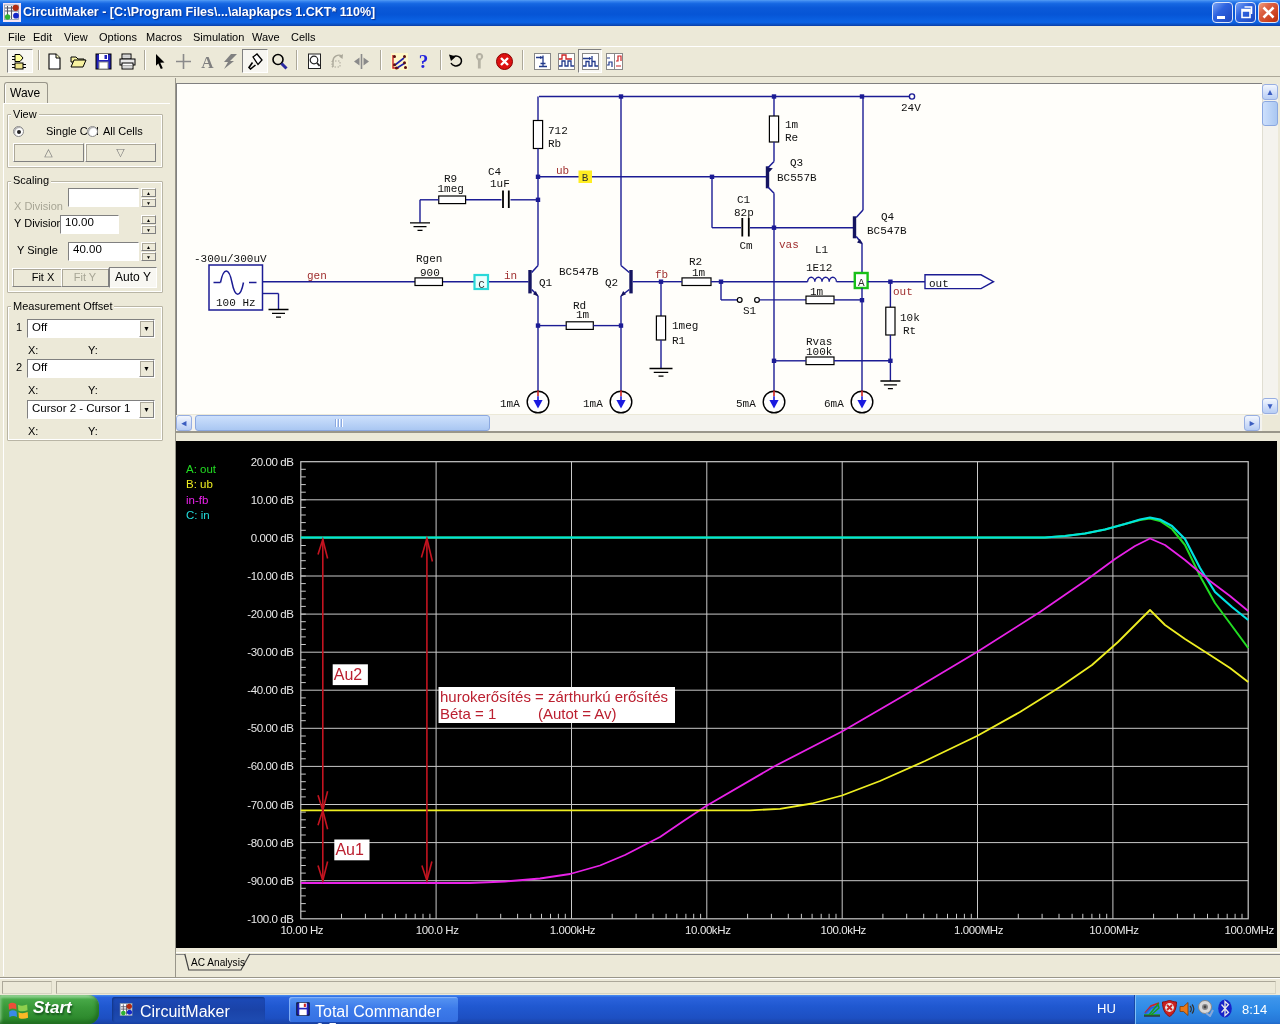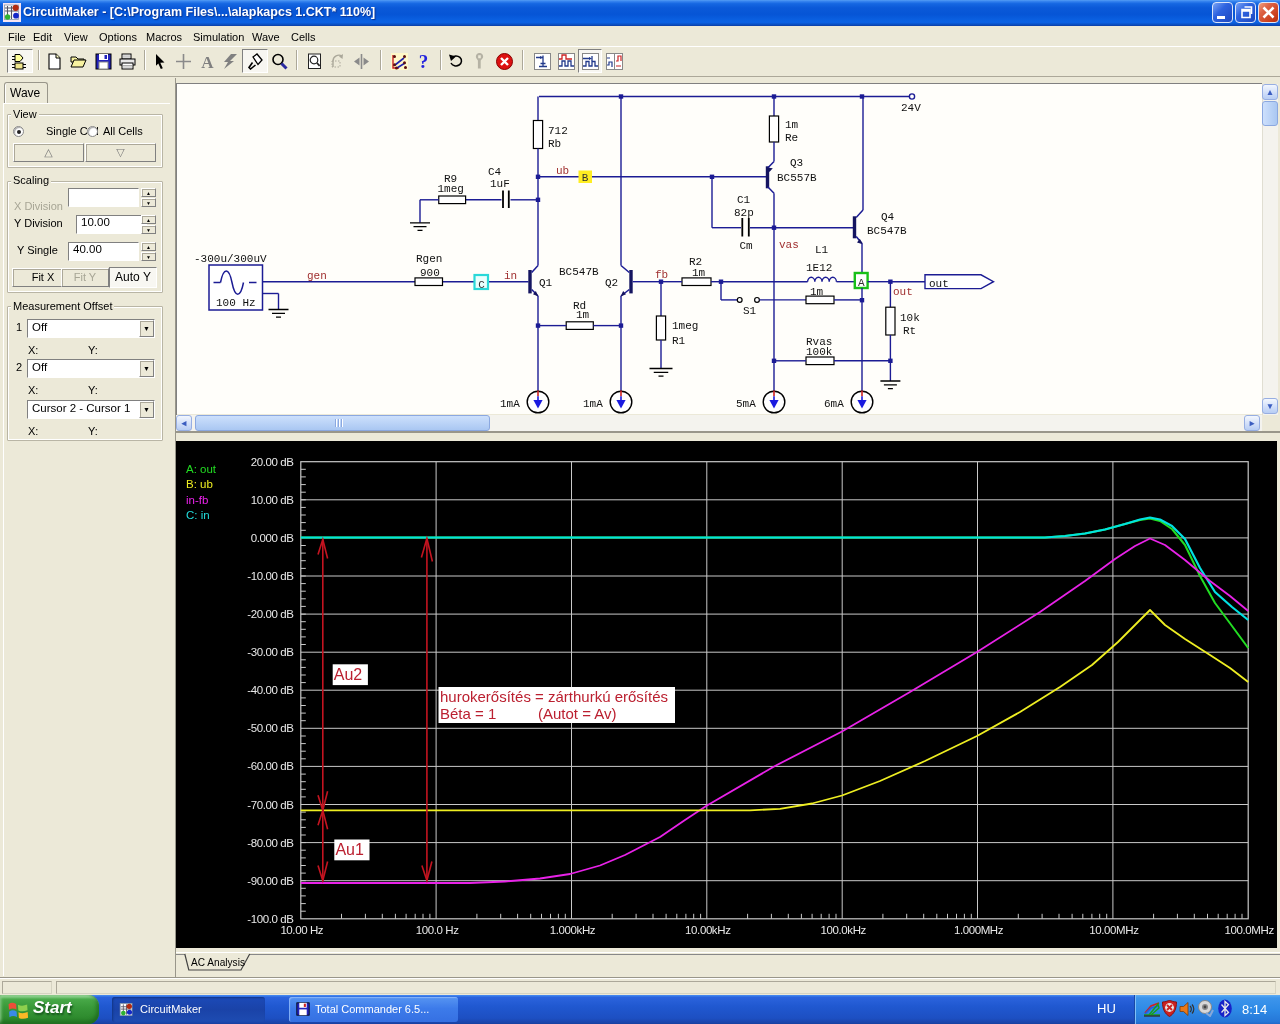--- a/index.html
+++ b/index.html
@@ -30,21 +30,21 @@
 .lbl{position:absolute;font-size:11px;color:#000;white-space:nowrap}
 .gray{color:#a7a595}
 #statusbar{left:0;top:978px;width:1280px;height:17px;background:#ece9d8;border-top:1px solid #fff}
 #taskbar{left:0;top:995px;width:1280px;height:29px;
  background:linear-gradient(180deg,#4a90f3 0%,#2b63dd 8%,#2058d0 40%,#1d4fc2 80%,#1a45ab 95%,#173f9e 100%)}
 #startbtn{left:0;top:995px;width:99px;height:29px;border-radius:0 11px 11px 0;
  background:linear-gradient(180deg,#7fcc7f 0%,#48a948 14%,#389838 45%,#2e8a2e 80%,#257a25 100%);
  box-shadow:inset -2px -2px 4px #1f6b1f, inset 1px 2px 3px #9fdc9f;}
 #startbtn span{position:absolute;left:33px;top:3px;color:#fff;font-size:17px;font-weight:bold;font-style:italic;
  text-shadow:1px 2px 2px #14541a}
-.taskbtn{position:absolute;top:997px;height:25px;border-radius:3px;font-size:11px;color:#fff}
+.taskbtn{position:absolute;top:997px;height:25px;border-radius:3px;font-size:16px;color:#fff}
 #tray{position:absolute;left:1134px;top:995px;width:146px;height:29px;
  background:linear-gradient(180deg,#5cacf5 0%,#3d95ec 10%,#2e8ae6 50%,#2577d8 92%,#2068c8 100%);
  border-left:1px solid #1a48a5;box-shadow:1px 0 0 #7fc0f8 inset}
 </style></head><body>
 <div id="scr">
 <div id="titlebar" class="abs"></div>
 <svg class="abs" style="left:3px;top:3px" width="18" height="19" viewBox="0 0 18 19">
 <rect x="0" y="0" width="18" height="19" fill="#f6e4f2"></rect>
 <rect x="1.5" y="2" width="14" height="14.5" fill="#fdfdfd" stroke="#8899aa" stroke-width="0.8"></rect>
 <path d="M2 5 L15 5 M2 8 L15 8 M4.5 3 L4.5 16 M8.5 3 L8.5 16" stroke="#555566" stroke-width="1.1" fill="none"></path>
@@ -206,21 +206,21 @@
 <div class="lbl" style="left:46px;top:125px">Single Cell</div>
 <div class="radio" style="left:87px;top:126px"></div>
 <div class="lbl" style="left:103px;top:125px">All Cells</div>
 <div class="btn3d" style="left:13px;top:143px;width:71px;height:19px;color:#777;font-size:11px;line-height:17px">△</div>
 <div class="btn3d" style="left:85px;top:143px;width:71px;height:19px;color:#777;font-size:11px;line-height:17px">▽</div>
 <div class="grp" style="left:7px;top:181px;width:156px;height:112px"></div>
 <div class="grplabel" style="left:11px;top:174px">Scaling</div>
 <div class="lbl gray" style="left:14px;top:200px">X Division</div>
 <div class="txtbox sunk" style="left:68px;top:188px;width:71px;height:19px"></div>
 <div class="lbl" style="left:14px;top:217px">Y Division</div>
-<div class="txtbox sunk" style="left:76px;top:215px;width:71px;height:19px">10.00</div>
+<div class="txtbox sunk" style="left:60px;top:215px;width:59px;height:19px">10.00</div>
 <div class="lbl" style="left:17px;top:244px">Y Single</div>
 <div class="txtbox sunk" style="left:68px;top:242px;width:71px;height:19px">40.00</div>
 <div class="btn3d" style="left:141px;top:188px;width:15px;height:9px;font-size:5px;line-height:8px;color:#000">▲</div>
 <div class="btn3d" style="left:141px;top:198px;width:15px;height:9px;font-size:5px;line-height:8px;color:#000">▼</div>
 <div class="btn3d" style="left:141px;top:215px;width:15px;height:9px;font-size:5px;line-height:8px;color:#000">▲</div>
 <div class="btn3d" style="left:141px;top:225px;width:15px;height:9px;font-size:5px;line-height:8px;color:#000">▼</div>
 <div class="btn3d" style="left:141px;top:242px;width:15px;height:9px;font-size:5px;line-height:8px;color:#000">▲</div>
 <div class="btn3d" style="left:141px;top:252px;width:15px;height:9px;font-size:5px;line-height:8px;color:#000">▼</div>
 <div class="btn3d" style="left:12px;top:268px;width:62px;height:19px;line-height:17px;color:#000">Fit X</div>
 <div class="btn3d" style="left:61px;top:268px;width:48px;height:19px;line-height:17px;color:#a7a595">Fit Y</div>

